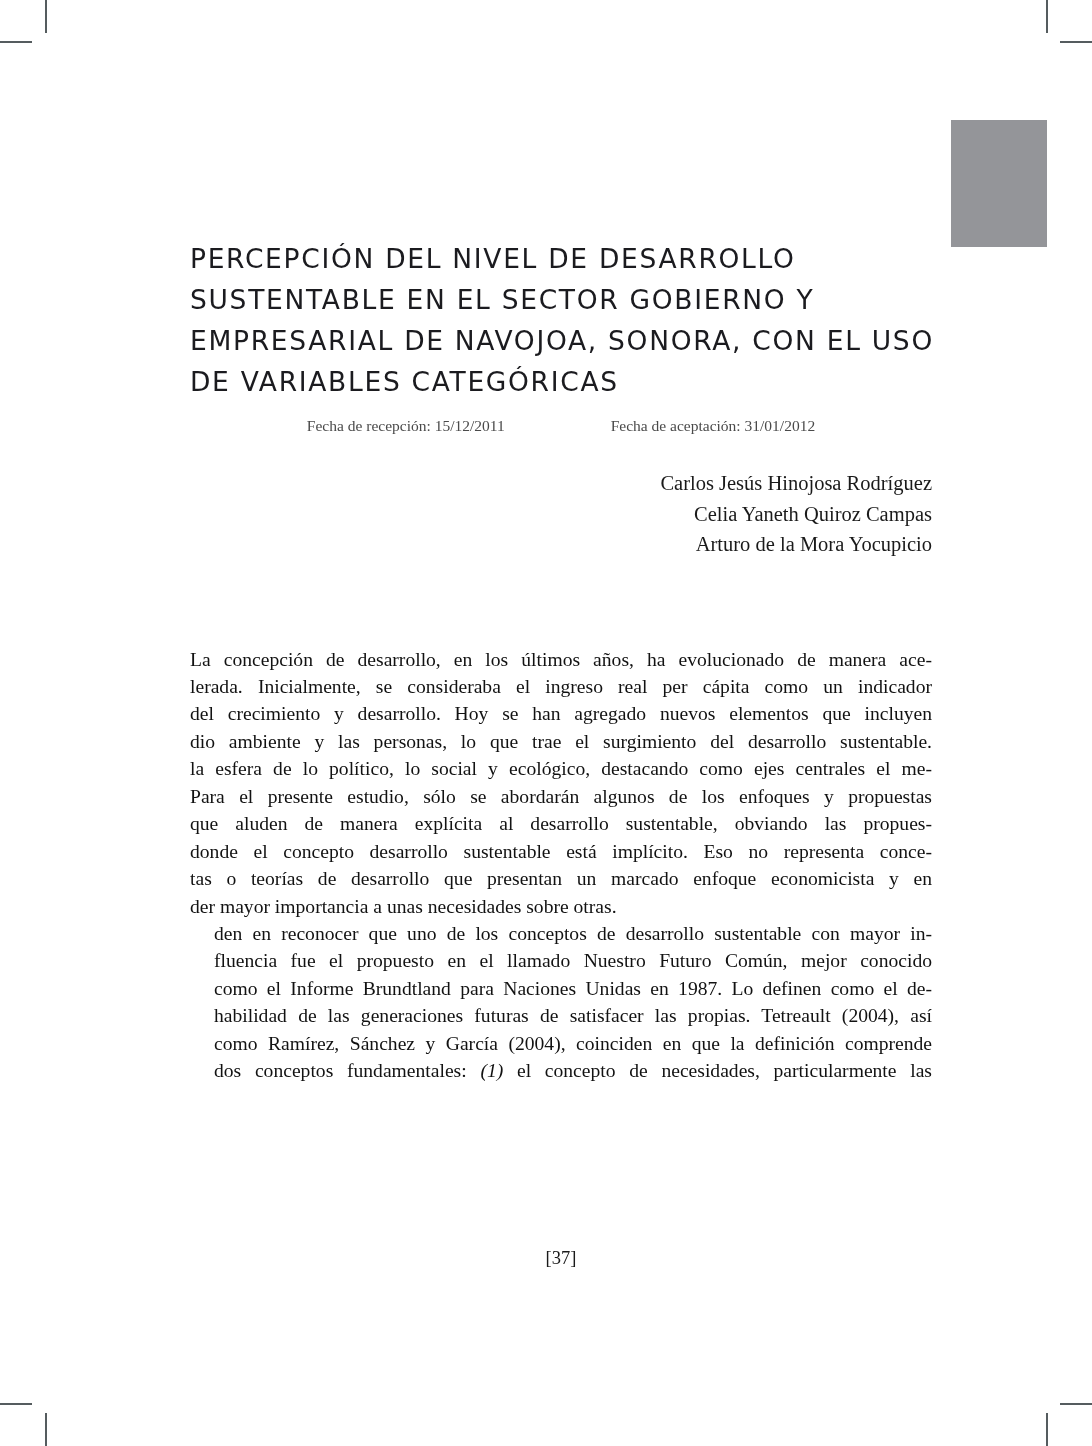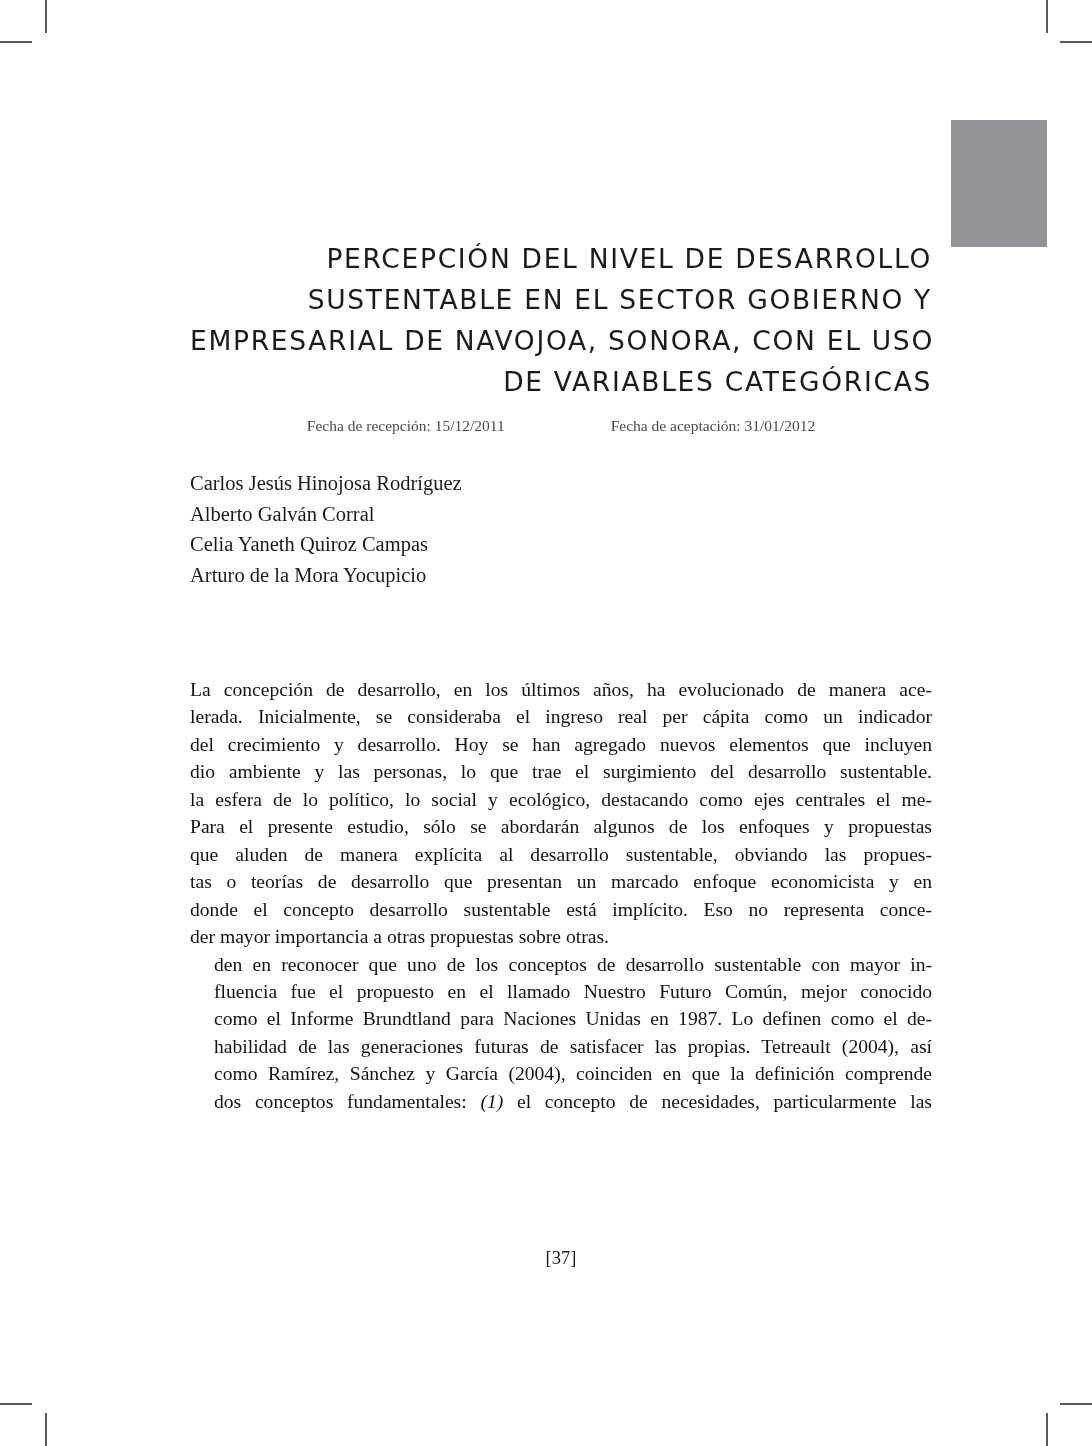--- a/index.html
+++ b/index.html
@@ -55,21 +55,21 @@
 
   
   .title {
     margin: 0;
     padding-top: 238px;
     font-family: "DejaVu Sans", "Liberation Sans", sans-serif;
     font-weight: 400;
     font-size: 26.5px;
     line-height: 41px;
     letter-spacing: 1.7px;
-    text-align: right;
+    text-align: left;
     color: #1b1b1f;
     text-transform: none;
   }
   .title .tline { display: block; white-space: nowrap; }
 
   
   .dates {
     margin: 0;
     padding-top: 14px;
     display: flex;
@@ -77,21 +77,21 @@
     font-size: 15.5px;
     line-height: 20px;
     color: #4a4a4a;
   }
   .dates .d1 { margin-right: 106px; }
 
   
   .authors {
     margin: 0;
     padding-top: 32px;
-    text-align: left;
+    text-align: right;
     font-size: 20.5px;
     line-height: 30.5px;
     color: #1a1a1a;
   }
   .authors .author { display: block; }
 
   
   .affiliation {
     margin: 0;
     padding-top: 33px;
@@ -158,39 +158,38 @@
     <span class="tline">DE VARIABLES CATEGÓRICAS</span>
   </h1>
 
   <div class="dates">
     <span class="d1">Fecha de recepción: 15/12/2011</span>
     <span>Fecha de aceptación: 31/01/2012</span>
   </div>
 
   <div class="authors">
     <span class="author">Carlos Jesús Hinojosa Rodríguez</span>
-    <span class="author">Alberto Galván Corral</span>
     <span class="author">Celia Yaneth Quiroz Campas</span>
     <span class="author">Arturo de la Mora Yocupicio</span>
   </div>
 
 
   <div class="body-text">
 
     <p>
       <span class="ln just">La concepción de desarrollo, en los últimos años, ha evolucionado de manera ace-</span>
       <span class="ln just">lerada. Inicialmente, se consideraba el ingreso real per cápita como un indicador</span>
       <span class="ln just">del crecimiento y desarrollo. Hoy se han agregado nuevos elementos que incluyen</span>
       <span class="ln just">dio ambiente y las personas, lo que trae el surgimiento del desarrollo sustentable.</span>
       <span class="ln just">la esfera de lo político, lo social y ecológico, destacando como ejes centrales el me-</span>
       <span class="ln just">Para el presente estudio, sólo se abordarán algunos de los enfoques y propuestas</span>
       <span class="ln just">que aluden de manera explícita al desarrollo sustentable, obviando las propues-</span>
+      <span class="ln just">donde el concepto desarrollo sustentable está implícito. Eso no representa conce-</span>
       <span class="ln just">tas o teorías de desarrollo que presentan un marcado enfoque economicista y en</span>
-      <span class="ln just">donde el concepto desarrollo sustentable está implícito. Eso no representa conce-</span>
-      <span class="ln">der mayor importancia a otras propuestas sobre otras.</span>
+      <span class="ln">der mayor importancia a unas necesidades sobre otras.</span>
     </p>
 
     <p class="indent">
       <span class="ln just">den en reconocer que uno de los conceptos de desarrollo sustentable con mayor in-</span>
       <span class="ln just">fluencia fue el propuesto en el llamado Nuestro Futuro Común, mejor conocido</span>
       <span class="ln just">como el Informe Brundtland para Naciones Unidas en 1987. Lo definen como el de-</span>
       <span class="ln just">habilidad de las generaciones futuras de satisfacer las propias. Tetreault (2004), así</span>
       <span class="ln just">como Ramírez, Sánchez y García (2004), coinciden en que la definición comprende</span>
       <span class="ln just"><span>dos conceptos fundamentales: </span><em>(1)</em><span> el concepto de necesidades, particularmente las</span></span>
     </p>

